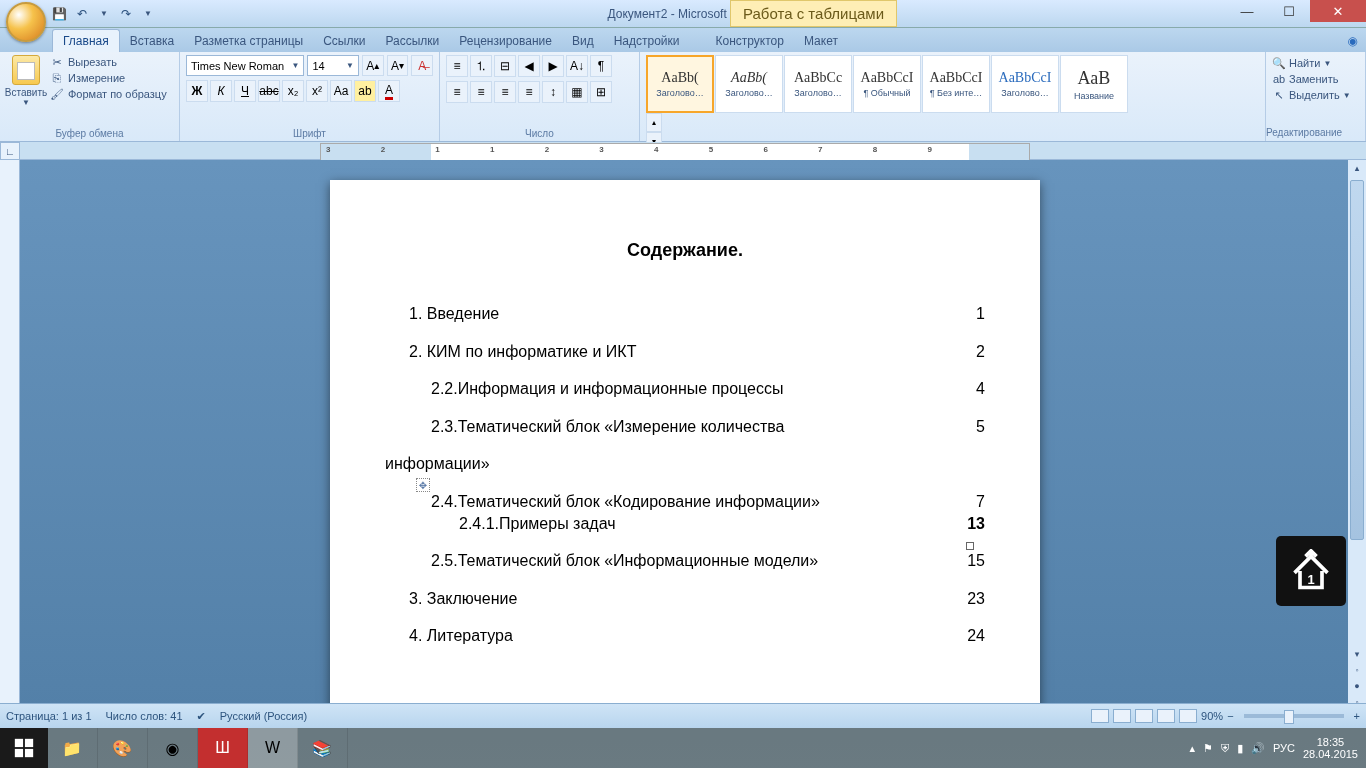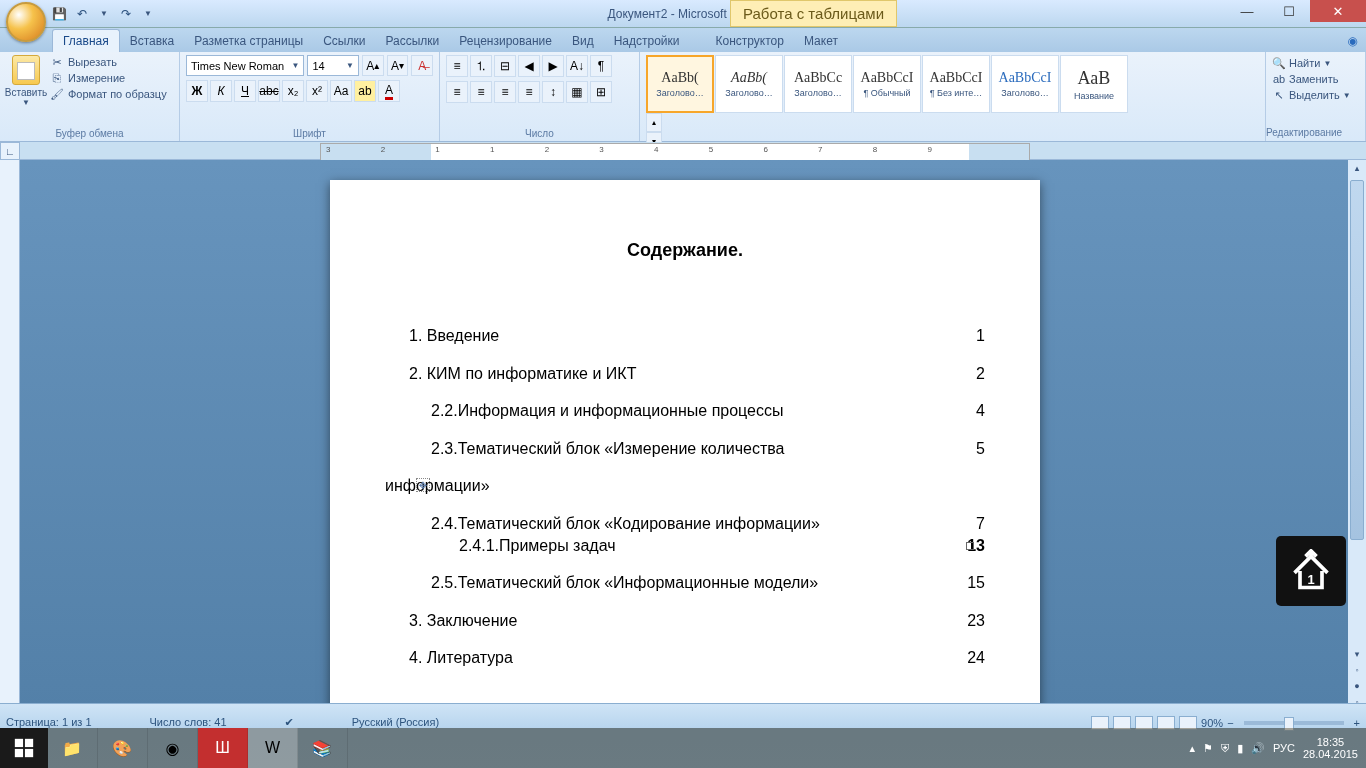--- a/index.html
+++ b/index.html
@@ -54,28 +54,28 @@
 
 .change-styles{width:60px; display:flex; flex-direction:column; align-items:center; font-size:10px; color:#3a567e;}
 .change-styles-icon{width:30px; height:30px; background:linear-gradient(#bcd8f0,#8ab5dc); border:1px solid #6a94c2; margin-bottom:2px;}
 
 .edit-group{ width:100px; font-size:11px; color:#3a567e; }
 .edit-group div{display:flex; align-items:center; gap:3px; padding:1px 0;}
 
 
 .ruler-bar{ height:18px; background:#c8dff1; position:relative; border-bottom:1px solid #9bb8d8;}
 .ruler-corner{ position:absolute; left:0; top:0; width:20px; height:18px; border:1px solid #9bb8d8; background:#e8f2fc; display:flex; align-items:center; justify-content:center; font-size:10px; color:#3a567e;}
-.h-ruler{ position:absolute; left:320px; width:710px; height:22px; top:1px; background:#fff; border:1px solid #aaa; font-size:8px; color:#555; overflow:hidden;}
+.h-ruler{ position:absolute; left:320px; width:710px; height:22px; top:1px; background:#fff; border:1px solid #aaa; font-size:8px; color:#555; overflow:hidden;font-weight:bold;}
 .h-ruler-dark{ background:#c8dff1; }
 
 
 .doc-area{ position:absolute; top:160px; left:0; right:0; bottom:58px; background: linear-gradient(#6794bd, #5380a8); overflow:hidden; }
 .v-ruler{position:absolute; left:0; top:0; width:20px; bottom:0; background:#e8f2fc; border-right:1px solid #9bb8d8; font-size:8px; color:#555;}
 .page{ position:absolute; left:330px; top:20px; width:710px; height:540px; background:#fff; box-shadow: 0 3px 10px rgba(0,0,0,.5); padding: 60px 55px; font-family:"Times New Roman", serif; color:#000; }
-.doc-title{ text-align:center; font-weight:bold; font-size:18px; margin-bottom: 48px;}
+.doc-title{ text-align:center; font-weight:bold; font-size:18px; margin-bottom: 26px;}
 .toc-handle{ position:absolute; left: 416px; top: 318px; width:14px; height:14px; border:1px dotted #888; display:flex; align-items:center; justify-content:center; font-size:10px; color:#5a7aa8;}
 .toc{ font-size:16px; line-height:1.35; }
 .toc-row{ display:flex; }
 .toc-text{ flex:1; }
 .toc-page{ width:30px; text-align:right; font-weight:bold; }
 .ind1{ padding-left: 24px;}
 .ind2{ padding-left: 46px;}
 .ind3{ padding-left: 74px;}
 .bold{ font-weight:normal;margin-top:16px;}
 .cellmark{ position:absolute; right: 66px; bottom: 170px; width:8px; height:8px; border:1px solid #666;}
@@ -83,21 +83,21 @@
 
 .vscroll{ position:absolute; right:0; top:0; width:18px; bottom:0; background:#d9e9f9;}
 .vscroll .thumb{ position:absolute; top:20px; height:360px; left:2px; right:2px; background:linear-gradient(#c0d8ef,#a5c3e0); border:1px solid #8aaed0; border-radius:2px;}
 .vscroll .arrow{ position:absolute; left:0; right:0; height:16px; display:flex; align-items:center; justify-content:center; font-size:9px; color:#3a567e; background:#d9e9f9;}
 
 
 .home-overlay{ position:absolute; right:20px; top:536px; width:70px; height:70px; background:#111; border-radius:5px; display:flex; align-items:center; justify-content:center; z-index: 50;}
 .home-overlay svg{ width:44px; height:44px; }
 
 
-.statusbar{ position:absolute; bottom:40px; left:0; right:0; height:18px; background:linear-gradient(#cfe4f6,#b8d5ee); border-top:1px solid #8aaed0; display:flex; align-items:flex-start; font-size:11px; color:#2d547e; padding: 12px 6px; gap: 44px;}
+.statusbar{ position:absolute; bottom:40px; left:0; right:0; height:18px; background:linear-gradient(#cfe4f6,#b8d5ee); border-top:1px solid #8aaed0; display:flex; align-items:center; font-size:11px; color:#2d547e; padding: 12px 6px;}
 .statusbar .sl{ margin-right:14px; display:flex; align-items:center; gap:3px;}
 .statusbar .right{ margin-left:auto; display:flex; align-items:center; gap:4px;}
 .view-btn{ width:18px; height:14px; border:1px solid #8aaed0; background:#eaf2fb;}
 .zoom-slider{ width:100px; height:4px; background:#9bbad8; position:relative; margin:0 6px;}
 .zoom-slider::after{content:""; position:absolute; left:40%; top:-4px; width:8px; height:12px; background:#eaf2fb; border:1px solid #8aaed0;}
 
 
 .taskbar{ position:absolute; bottom:0; left:0; right:0; height:40px; background: rgba(90,80,55,0.5); display:flex; align-items:center;}
 .tb-item{ width:50px; height:40px; display:flex; align-items:center; justify-content:center; border-right:1px solid rgba(0,0,0,.1);}
 .tb-tray{ margin-left:auto; display:flex; align-items:center; gap:8px; color:#fff; font-size:11px; padding-right:8px;}

